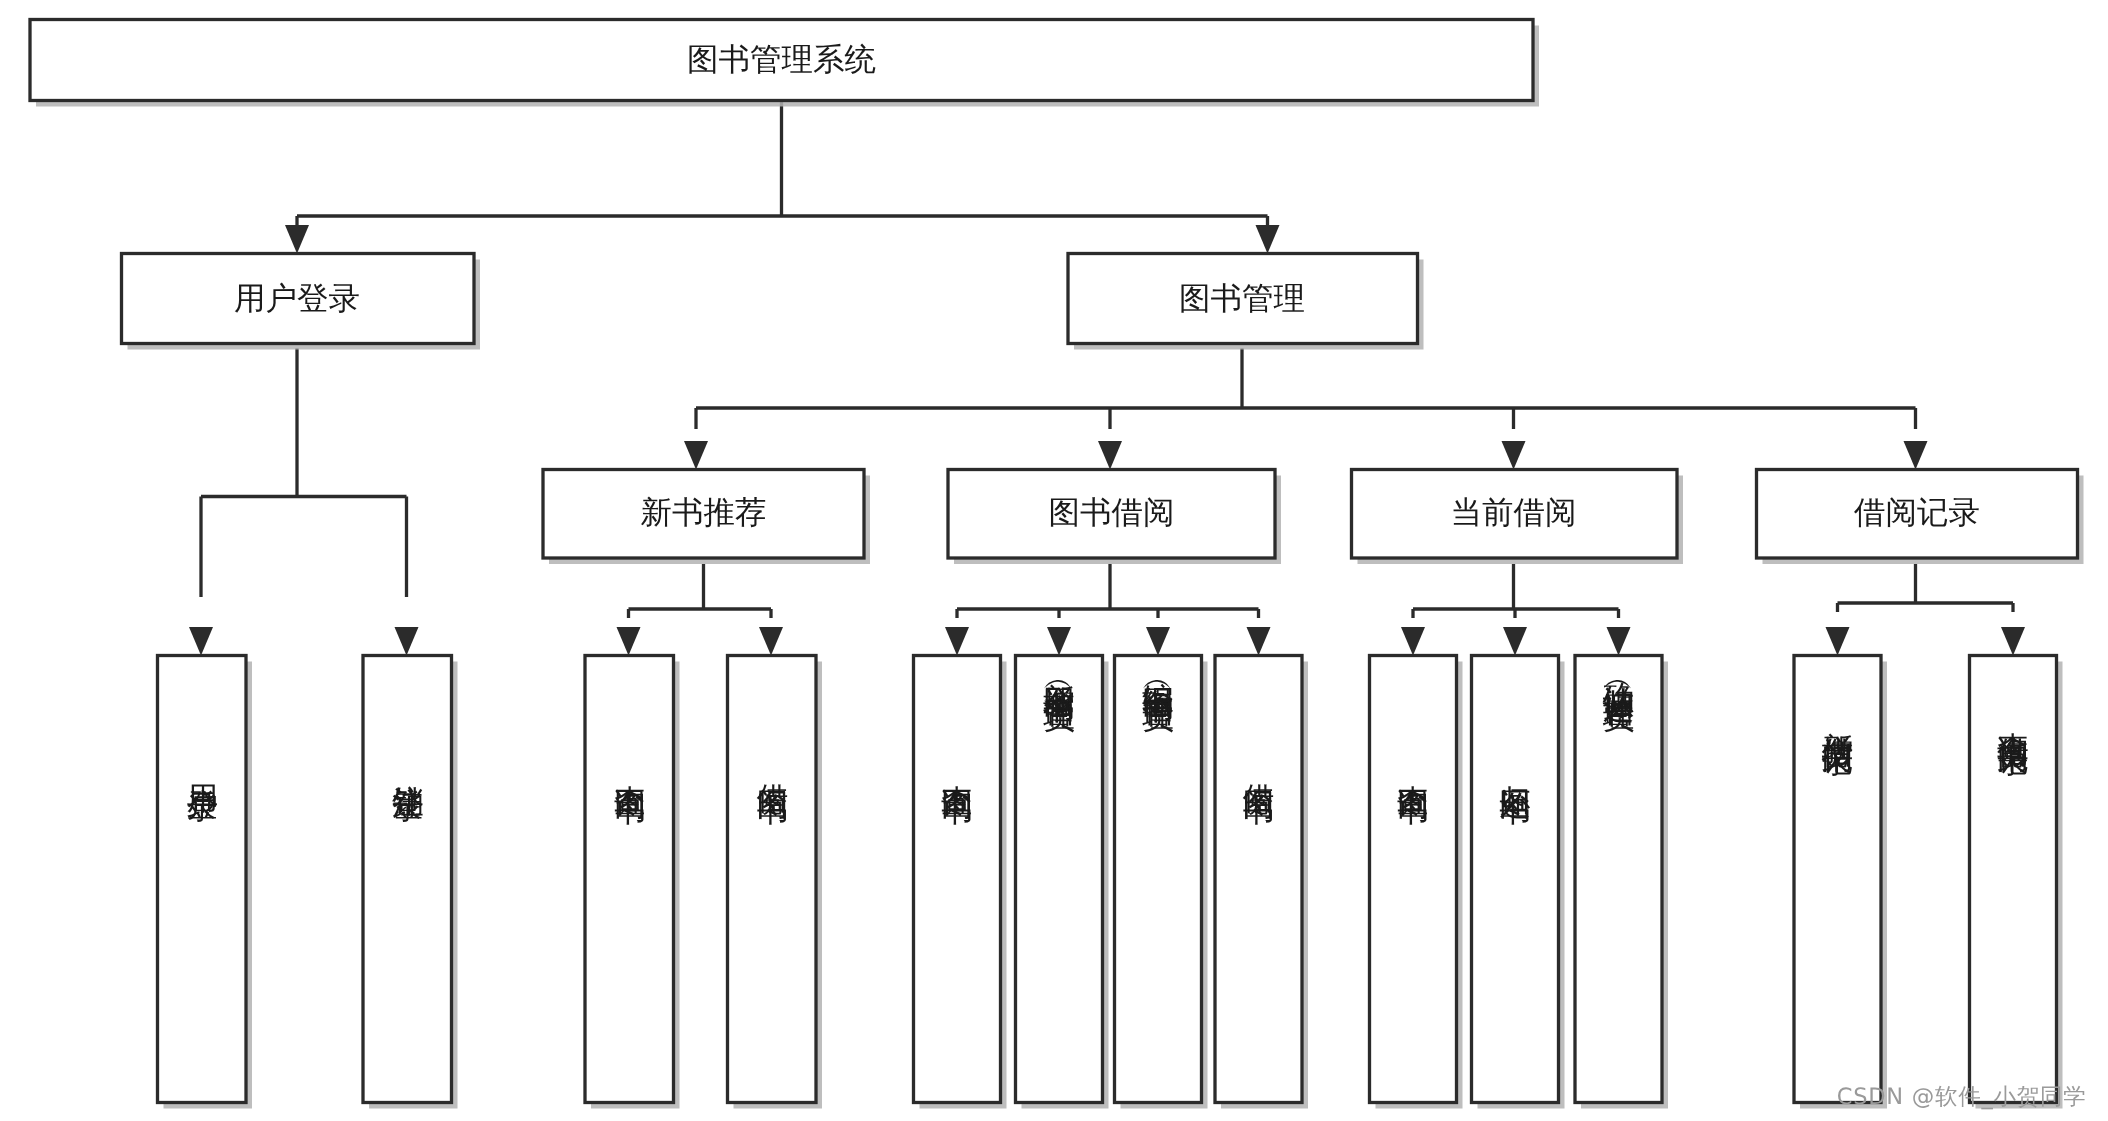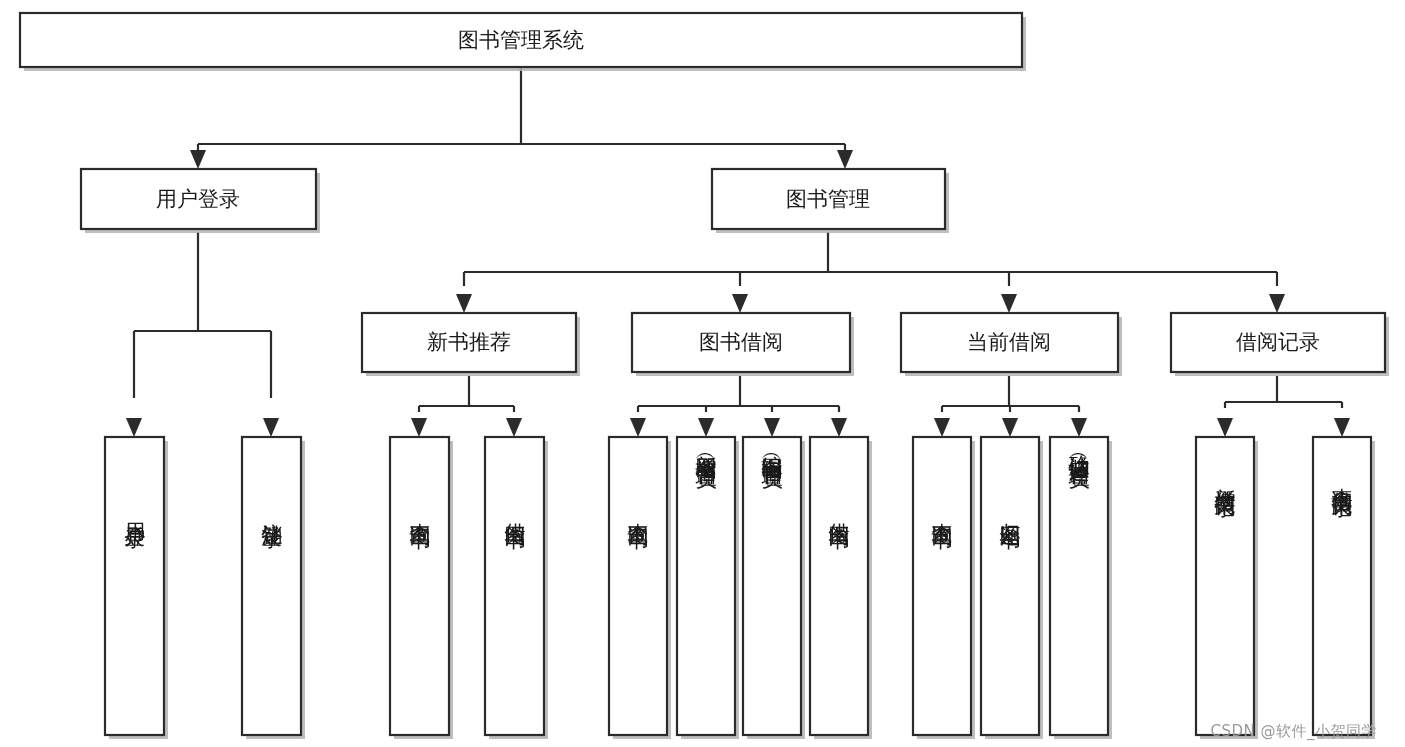--- a/index.html
+++ b/index.html
@@ -53,21 +53,21 @@
     fill: #1a1a1a;
     font-family: "DejaVu Sans", "Liberation Sans", sans-serif;
     font-size: 21px;
     writing-mode: vertical-rl;
     text-orientation: upright;
     text-anchor: middle;
     letter-spacing: 2px;
   }
   .watermark {
     position: absolute;
-    right: 28px;
+    right: 14px;
     bottom: 6px;
     color: #9a9a9a;
     font-size: 15px;
     font-family: "DejaVu Sans", "Liberation Sans", sans-serif;
     letter-spacing: 0.5px;
     white-space: nowrap;
     pointer-events: none;
   }
 </style>
 </head>

